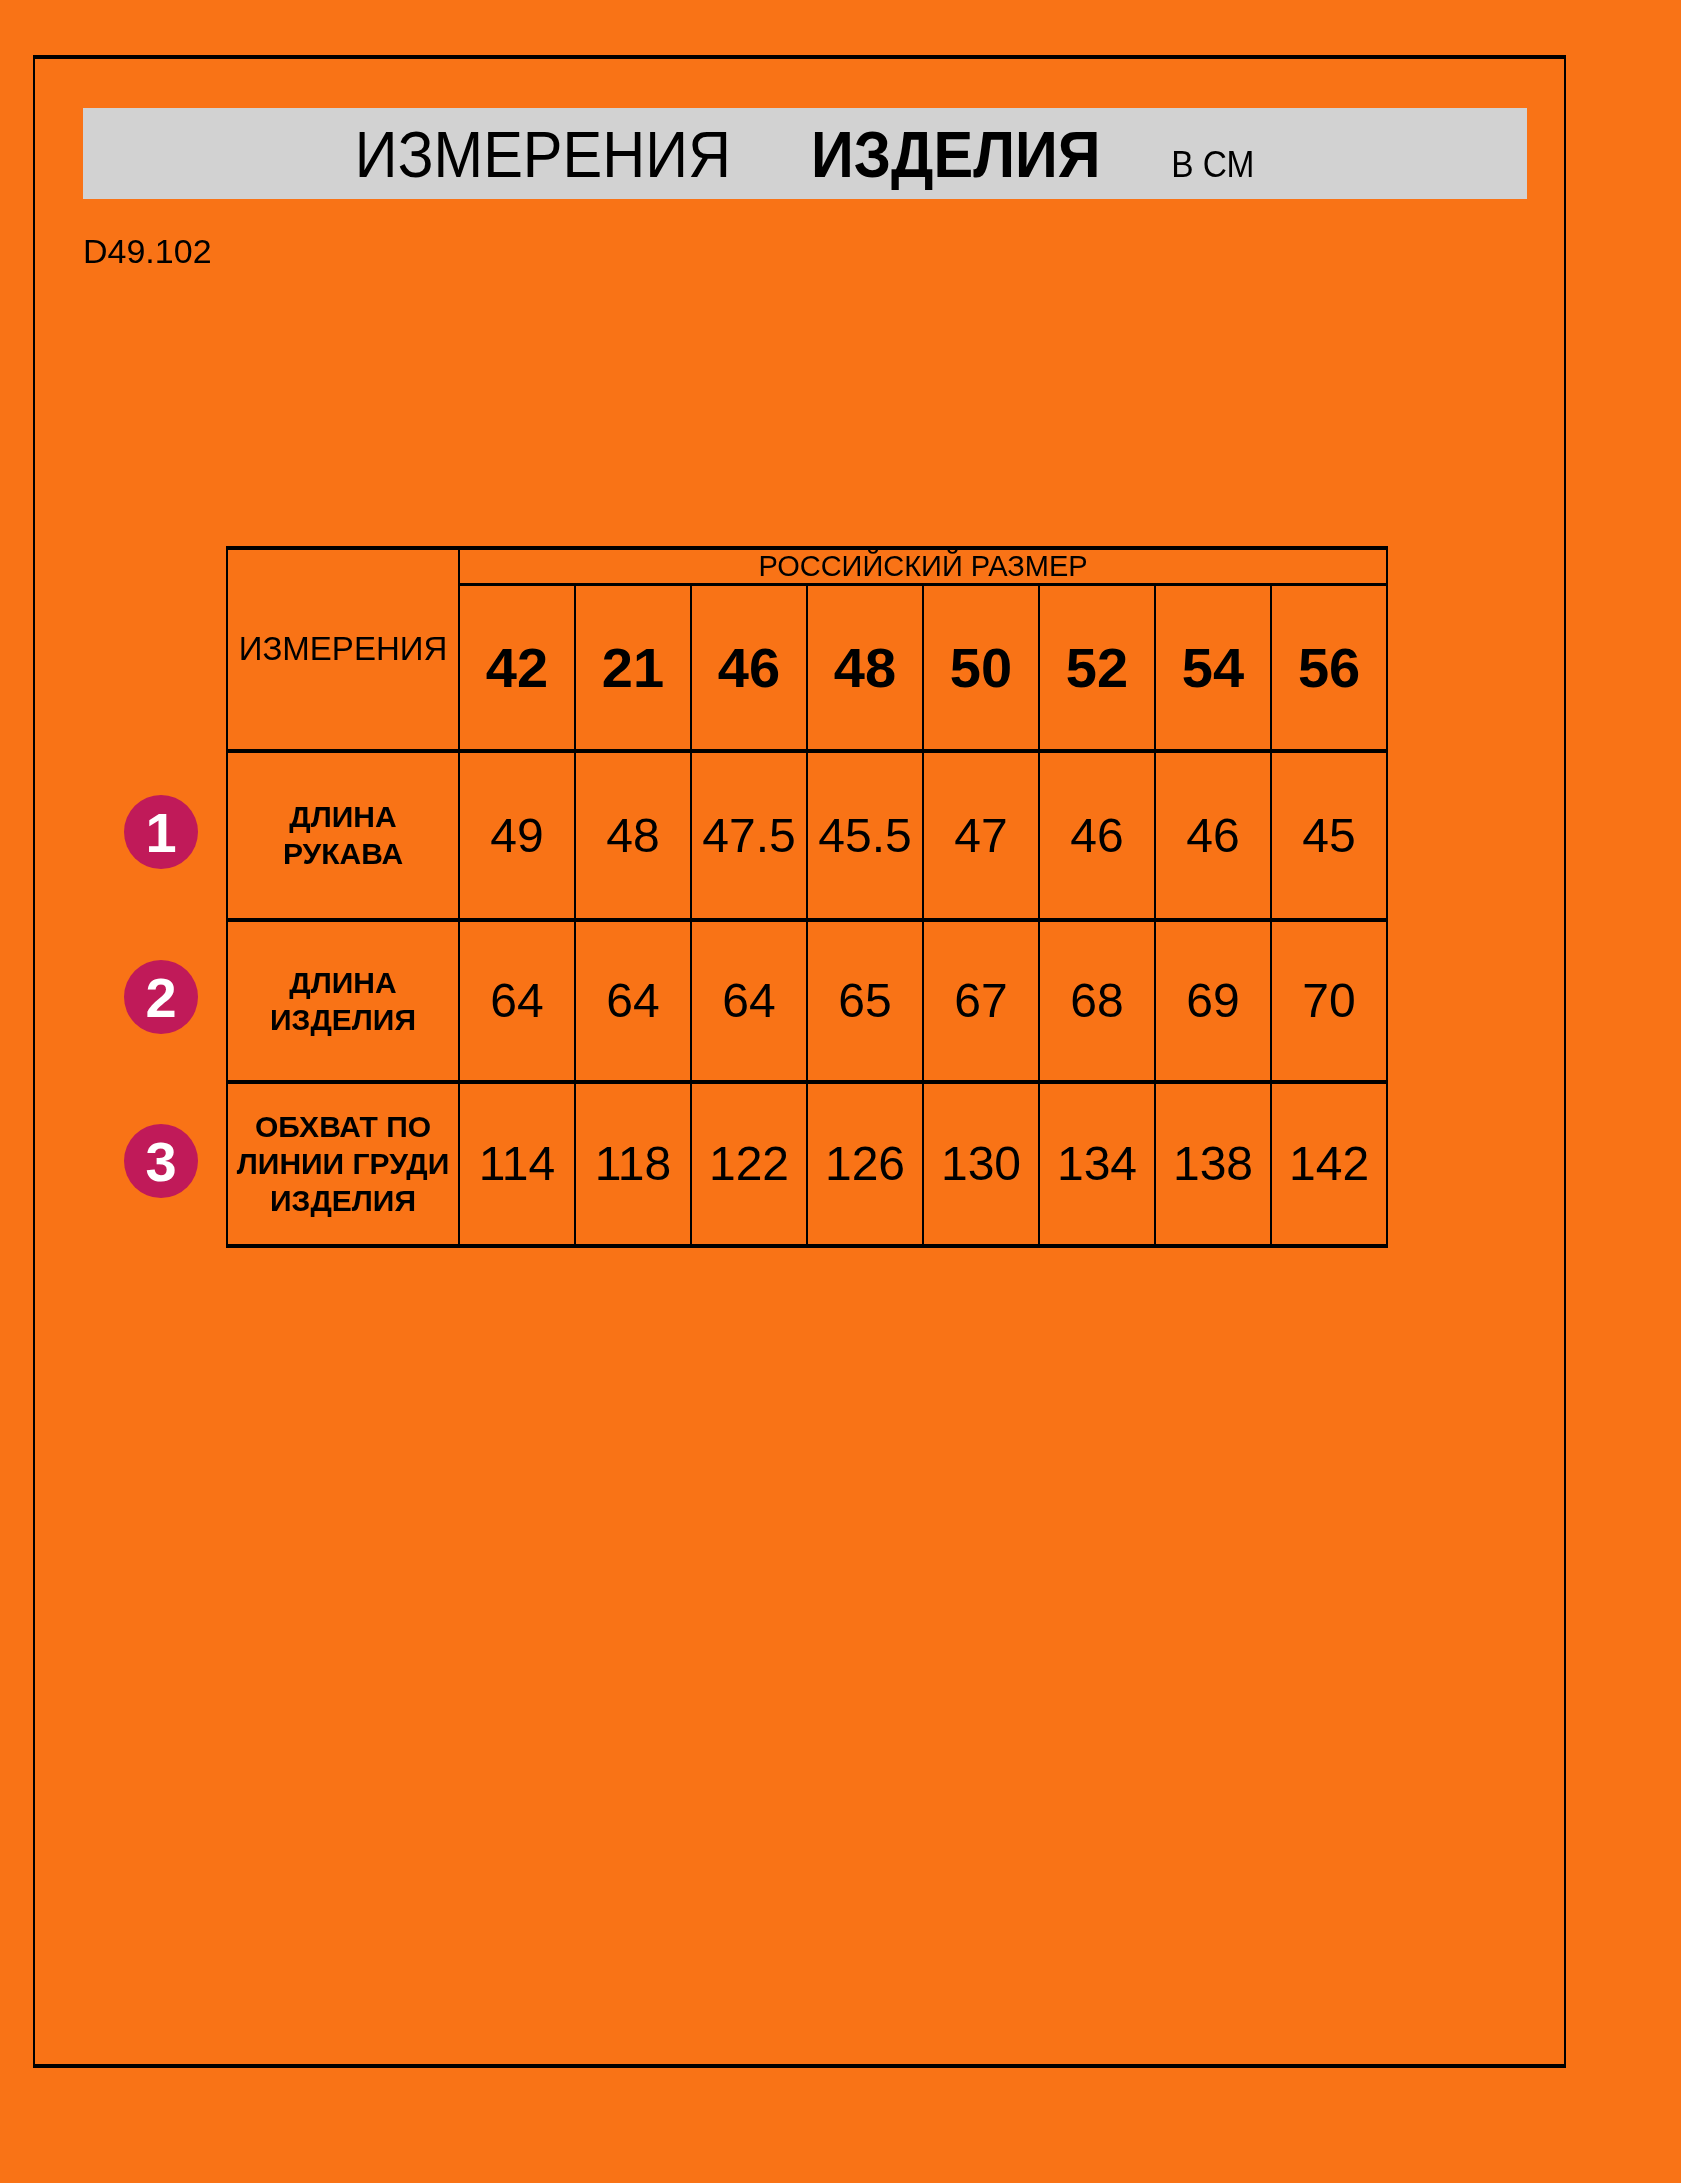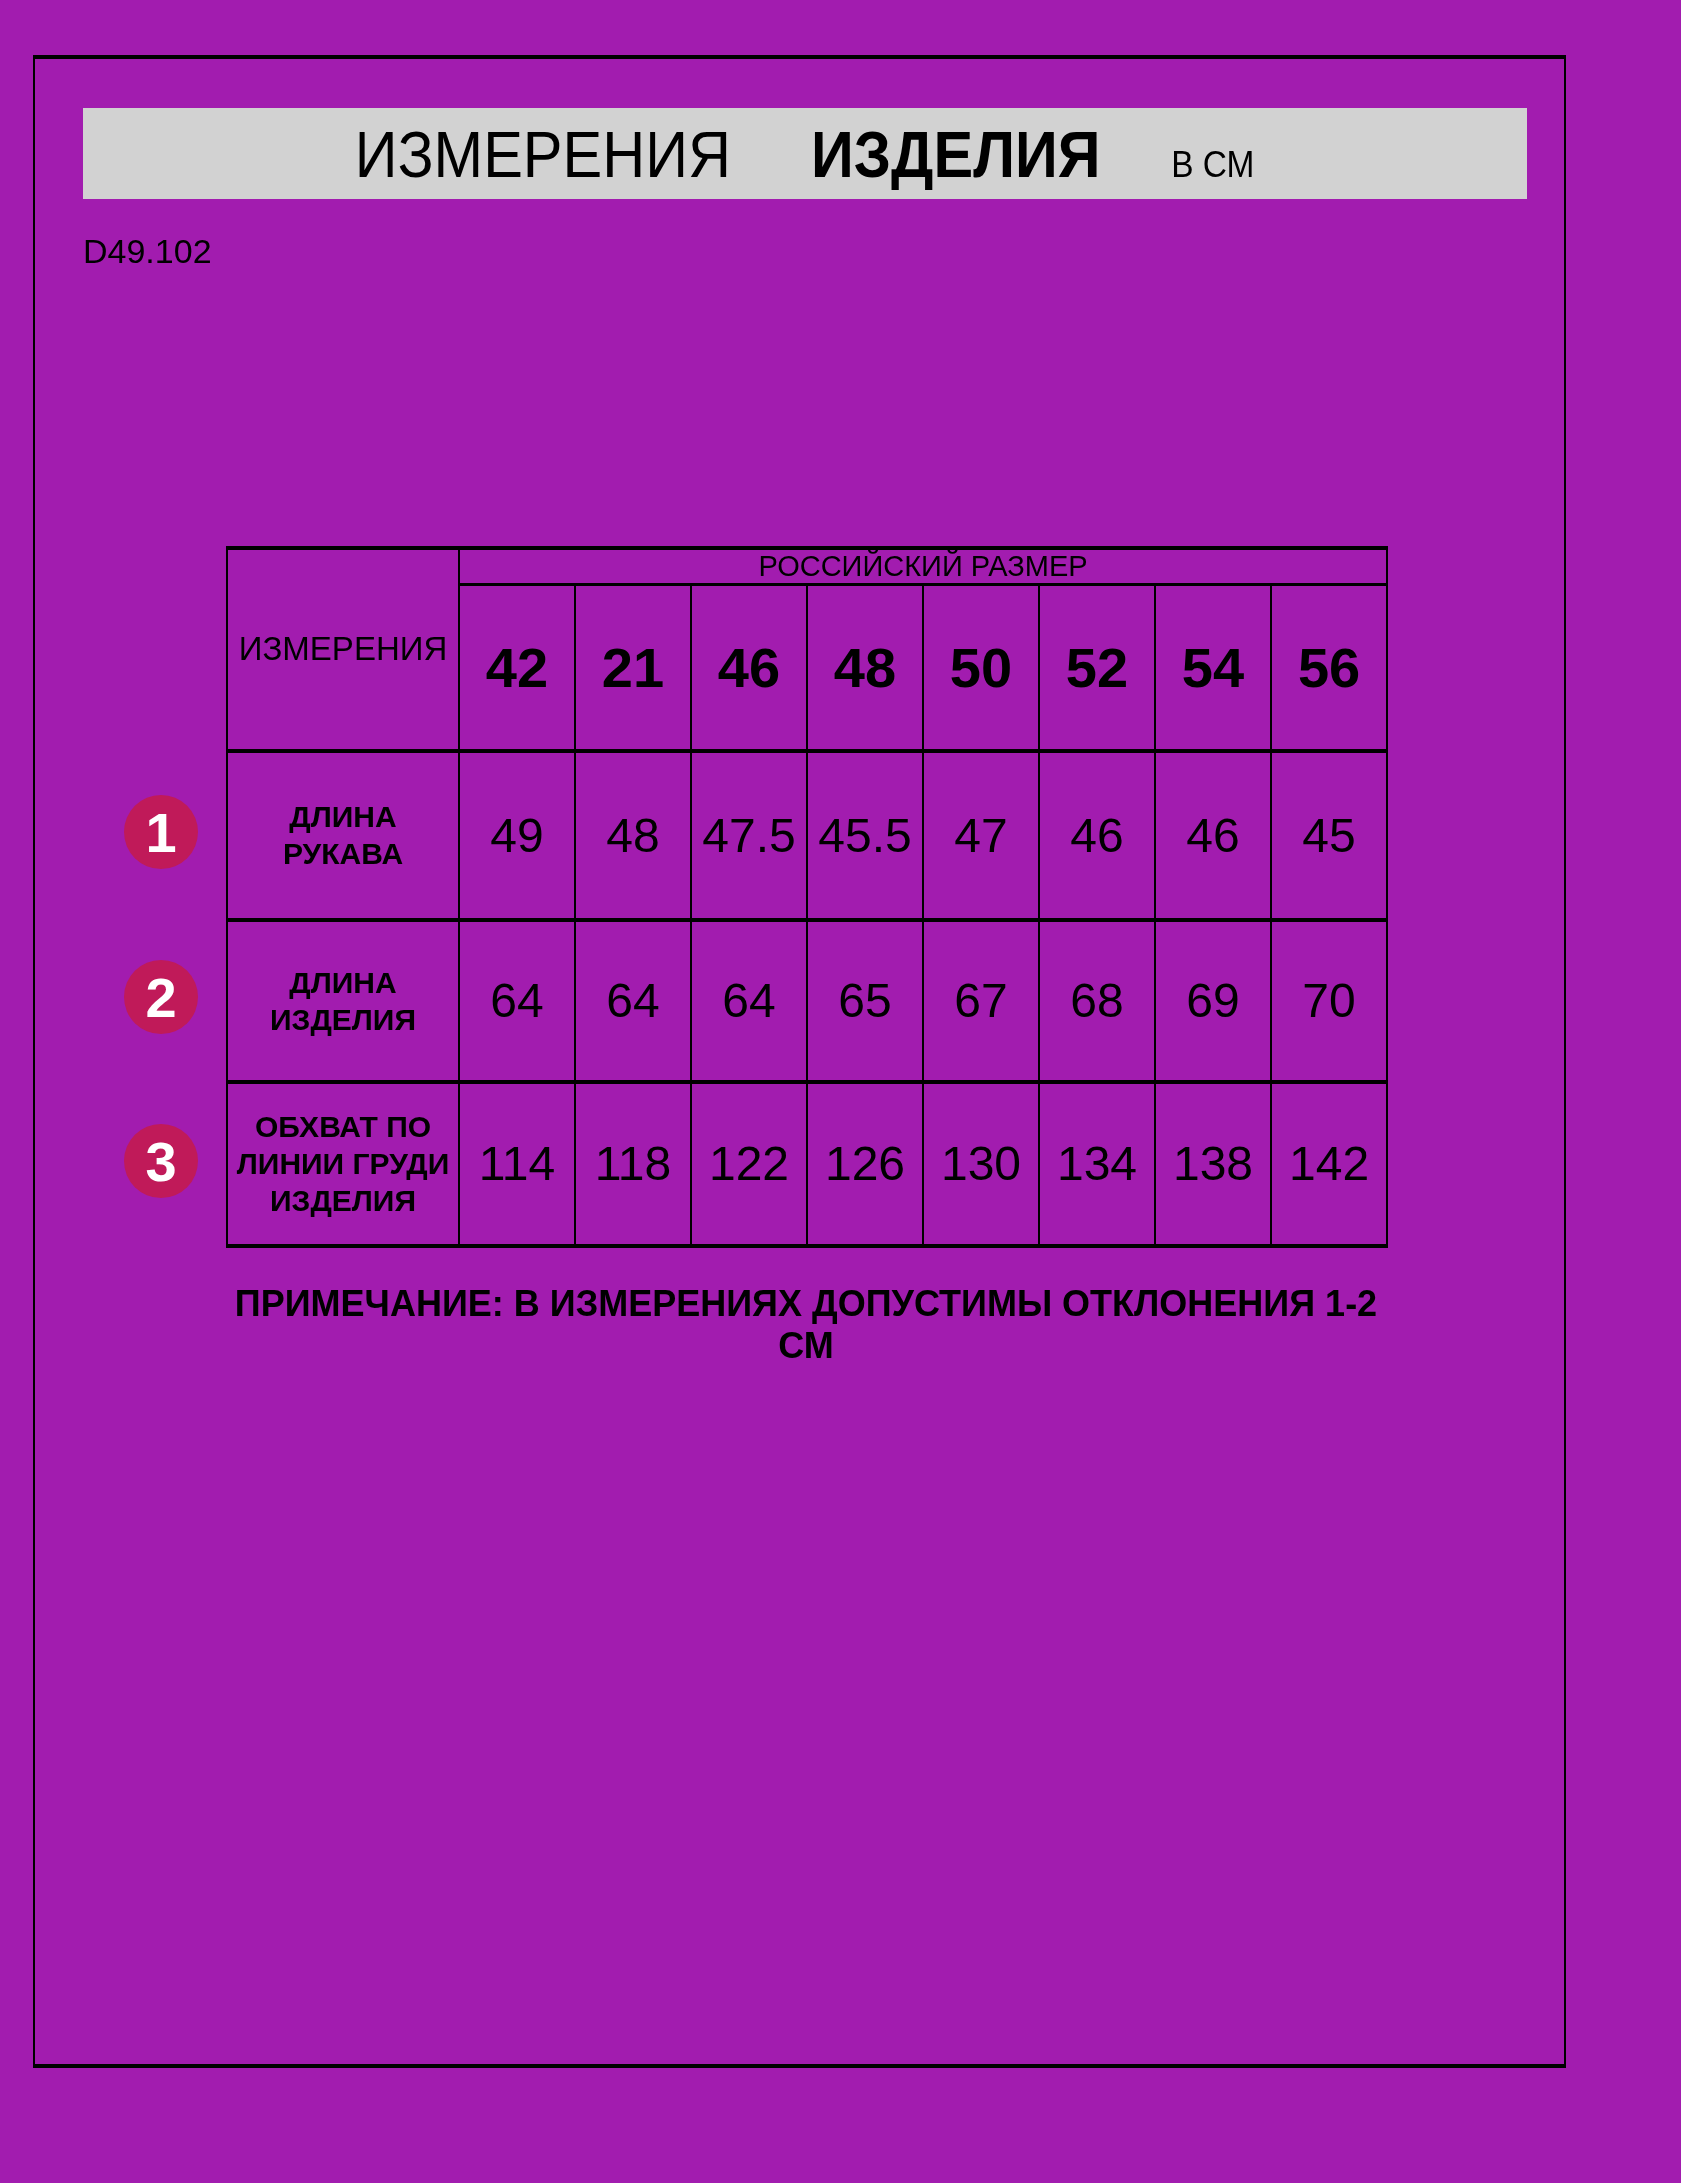--- a/index.html
+++ b/index.html
@@ -3,21 +3,21 @@
 <meta charset="utf-8">
 <style>
   * { margin: 0; padding: 0; box-sizing: border-box; }
   html, body { background: #ffffff; }
   body { font-family: "Liberation Sans", sans-serif; color: #000; }
 
   .page {
     position: relative;
     width: 1682px;
     height: 2183px;
-    background: #a21caf;
+    background: #f97316;
     overflow: hidden;
   }
 
   
   .frame {
     position: absolute;
     left: 33px; top: 55px;
     width: 1533px; height: 2013px;
     border-top: 4px solid #000;
     border-bottom: 4px solid #000;
@@ -227,15 +227,14 @@
   <div class="circle circle-1">
     <span>1</span>
   </div>
   <div class="circle circle-2">
     <span>2</span>
   </div>
   <div class="circle circle-3">
     <span>3</span>
   </div>
 
-  <div class="note">ПРИМЕЧАНИЕ: В ИЗМЕРЕНИЯХ ДОПУСТИМЫ ОТКЛОНЕНИЯ 1-2 СМ</div>
 </div>
 
 
 </body></html>

